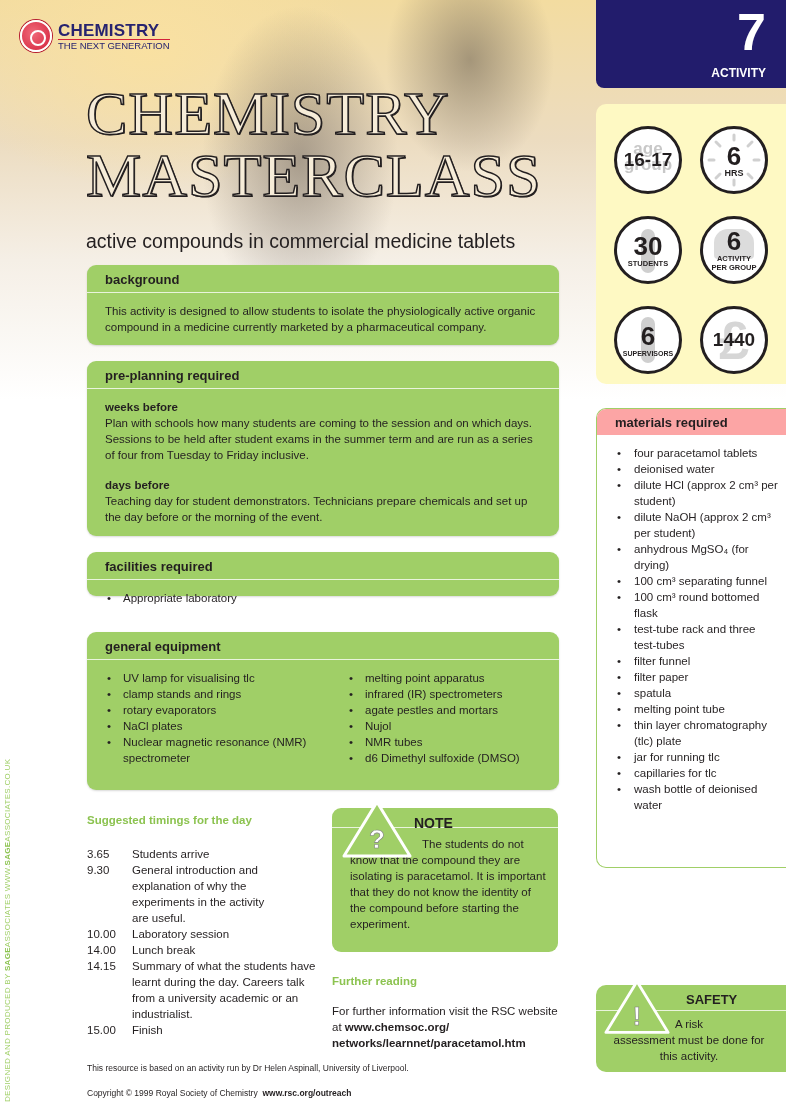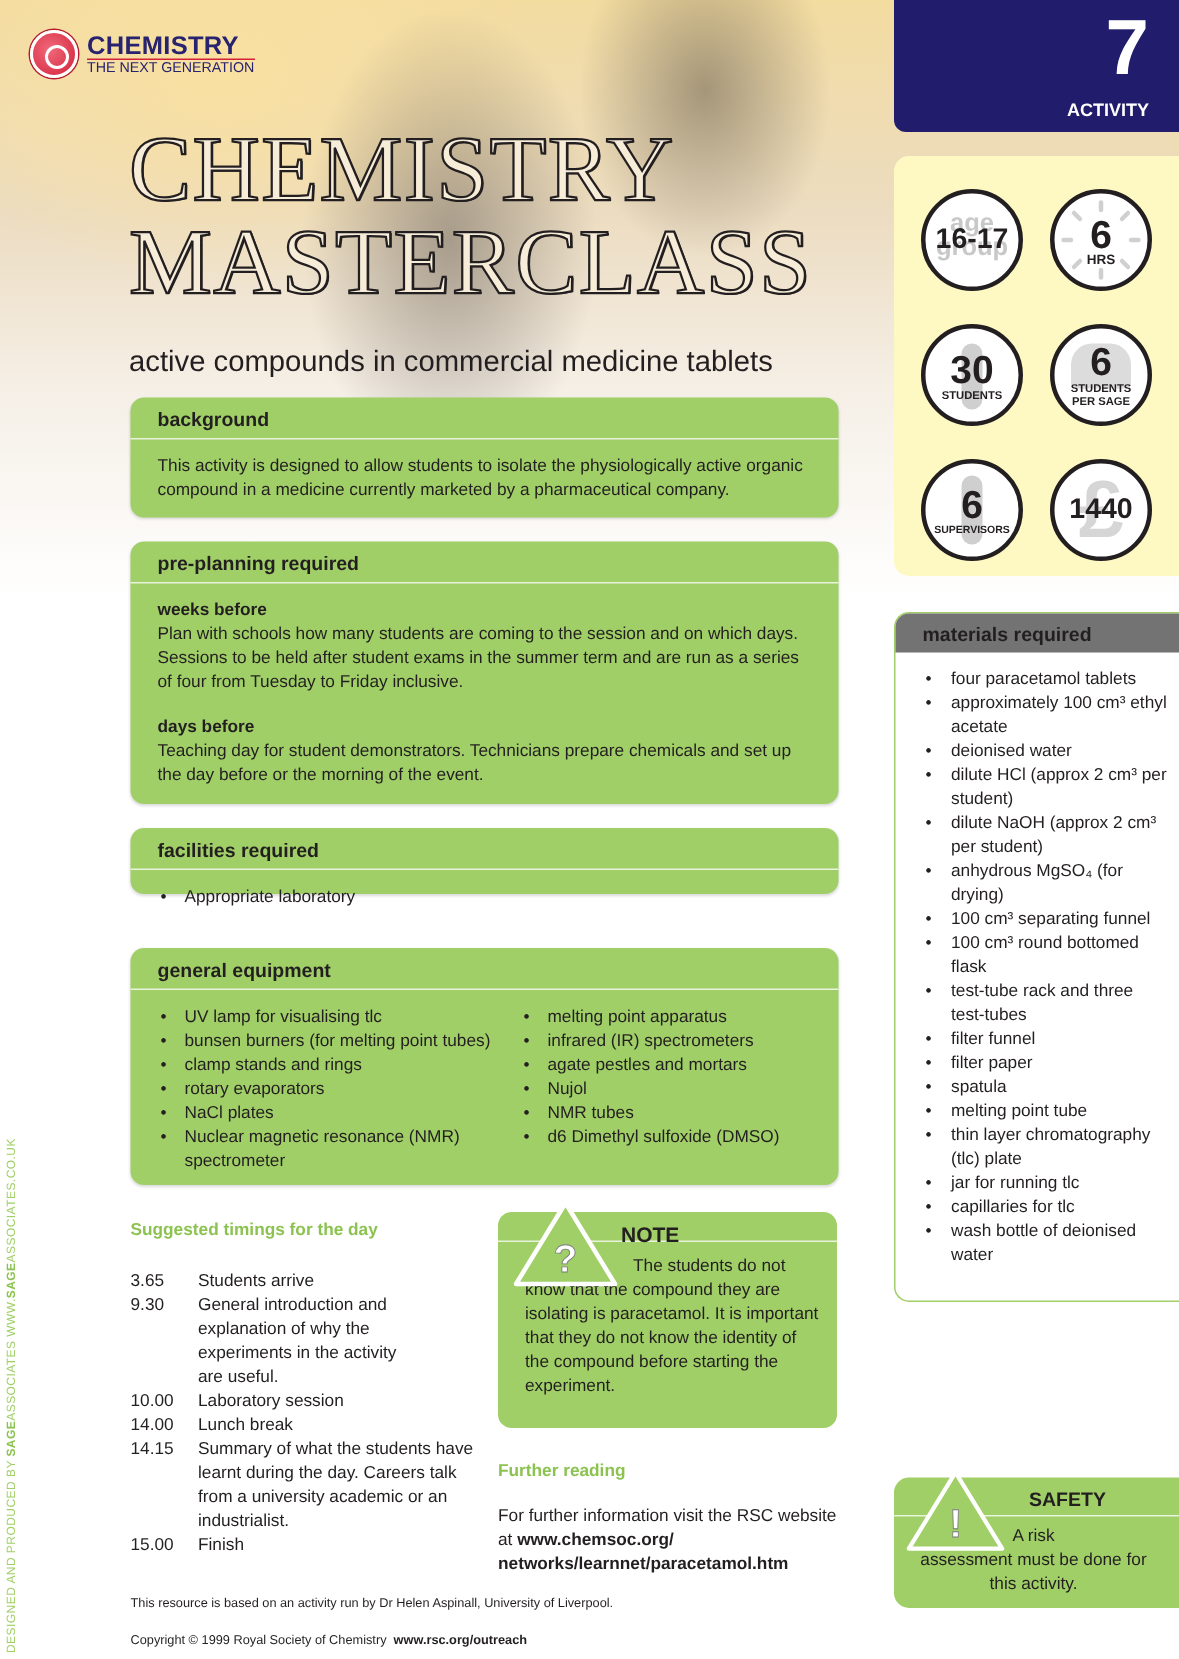--- a/index.html
+++ b/index.html
@@ -76,21 +76,21 @@
   .circ .big { font-weight: bold; font-size: 26px; line-height: 26px; position: relative; z-index: 2; }
   .circ .mid { font-weight: bold; font-size: 19px; line-height: 20px; position: relative; z-index: 2; }
   .circ .small { font-weight: bold; font-size: 7.5px; line-height: 9px; position: relative; z-index: 2; }
   .circ .ghost { position: absolute; color: #c8c8c8; font-weight: bold; z-index: 1; }
 
   .materials {
     position: absolute; left: 596px; top: 408px; width: 190px; height: 460px;
     border: 1.5px solid #a0cf67; border-right: none; border-radius: 10px 0 0 10px;
   }
   .materials-head {
-    height: 26px; background: #737373; border-top-left-radius: 9px;
+    height: 26px; background: #fca5a5; border-top-left-radius: 9px;
     padding: 6px 18px; font-weight: bold; font-size: 13px;
   }
   .materials ul { list-style: none; padding: 10px 6px 0 20px; }
   .materials li { position: relative; padding-left: 17px; font-size: 11.5px; line-height: 16px; }
   .materials li::before { content: "•"; position: absolute; left: 0; }
 
   .timings-head { position: absolute; left: 87px; top: 814px; color: #8cc350; font-weight: bold; font-size: 11.5px; }
   .timings { position: absolute; left: 87px; top: 846px; width: 240px; }
   .trow { display: flex; font-size: 11.5px; line-height: 16px; }
   .trow .t { width: 45px; flex: none; }
@@ -172,21 +172,21 @@
     <span class="small" style="font-size:9px;">HRS</span>
   </div>
   <div class="circ" style="left:18px;top:112px;">
     <span class="ghost" style="width:14px;height:44px;background:#cfcfcf;border-radius:7px;top:10px;"></span>
     <span class="big">30</span>
     <span class="small">STUDENTS</span>
   </div>
   <div class="circ" style="left:104px;top:112px;">
     <span class="ghost" style="width:40px;height:30px;background:#dcdcdc;border-radius:14px 14px 4px 4px;top:10px;"></span>
     <span class="big">6</span>
-    <span class="small" style="width:50px;">STUDENTS PER SAGE</span>
+    <span class="small" style="width:50px;">ACTIVITY PER GROUP</span>
   </div>
   <div class="circ" style="left:18px;top:202px;">
     <span class="ghost" style="width:14px;height:46px;background:#cfcfcf;border-radius:7px;top:8px;"></span>
     <span class="big">6</span>
     <span class="small" style="font-size:7px;">SUPERVISORS</span>
   </div>
   <div class="circ" style="left:104px;top:202px;">
     <span class="ghost" style="font-size:54px;line-height:54px;top:4px;color:#d6d6d6;">£</span>
     <span class="mid">1440</span>
   </div>
@@ -214,42 +214,40 @@
         <li>Appropriate laboratory</li>
       </ul>
   </div>
 </div>
 
 <div class="gbox" style="top:632px;height:158px;">
   <div class="gbox-head">general equipment</div>
   <div class="gbox-body two-col">
     <ul class="bul" style="flex:0 0 242px;">
       <li>UV lamp for visualising tlc</li>
-      <li>bunsen burners (for melting point tubes)</li>
       <li>clamp stands and rings</li>
       <li>rotary evaporators</li>
       <li>NaCl plates</li>
       <li>Nuclear magnetic resonance (NMR) spectrometer</li>
     </ul>
     <ul class="bul">
       <li>melting point apparatus</li>
       <li>infrared (IR) spectrometers</li>
       <li>agate pestles and mortars</li>
       <li>Nujol</li>
       <li>NMR tubes</li>
       <li>d6 Dimethyl sulfoxide (DMSO)</li>
     </ul>
   </div>
 </div>
 
 <div class="materials">
   <div class="materials-head">materials required</div>
   <ul>
     <li>four paracetamol tablets</li>
-    <li>approximately 100 cm³ ethyl acetate</li>
     <li>deionised water</li>
     <li>dilute HCl (approx 2 cm³ per student)</li>
     <li>dilute NaOH (approx 2 cm³ per student)</li>
     <li>anhydrous MgSO₄ (for drying)</li>
     <li>100 cm³ separating funnel</li>
     <li>100 cm³ round bottomed flask</li>
     <li>test-tube rack and three test-tubes</li>
     <li>filter funnel</li>
     <li>filter paper</li>
     <li>spatula</li>

